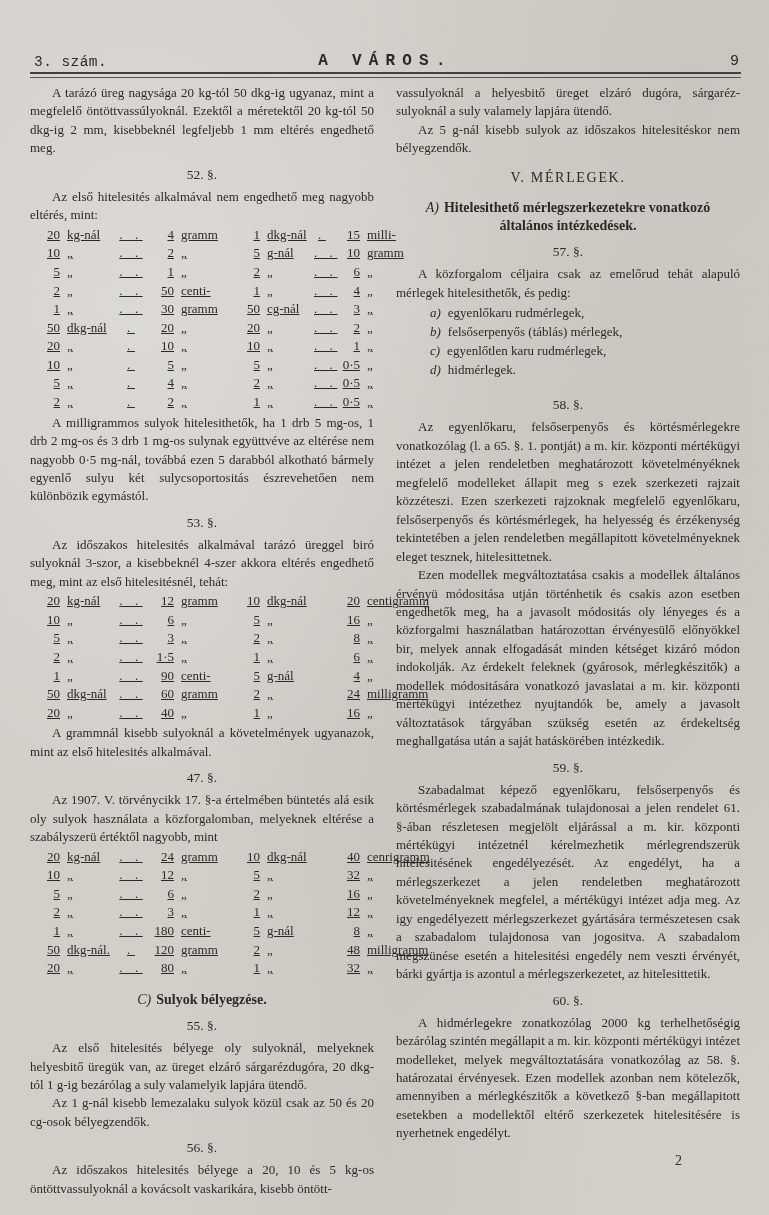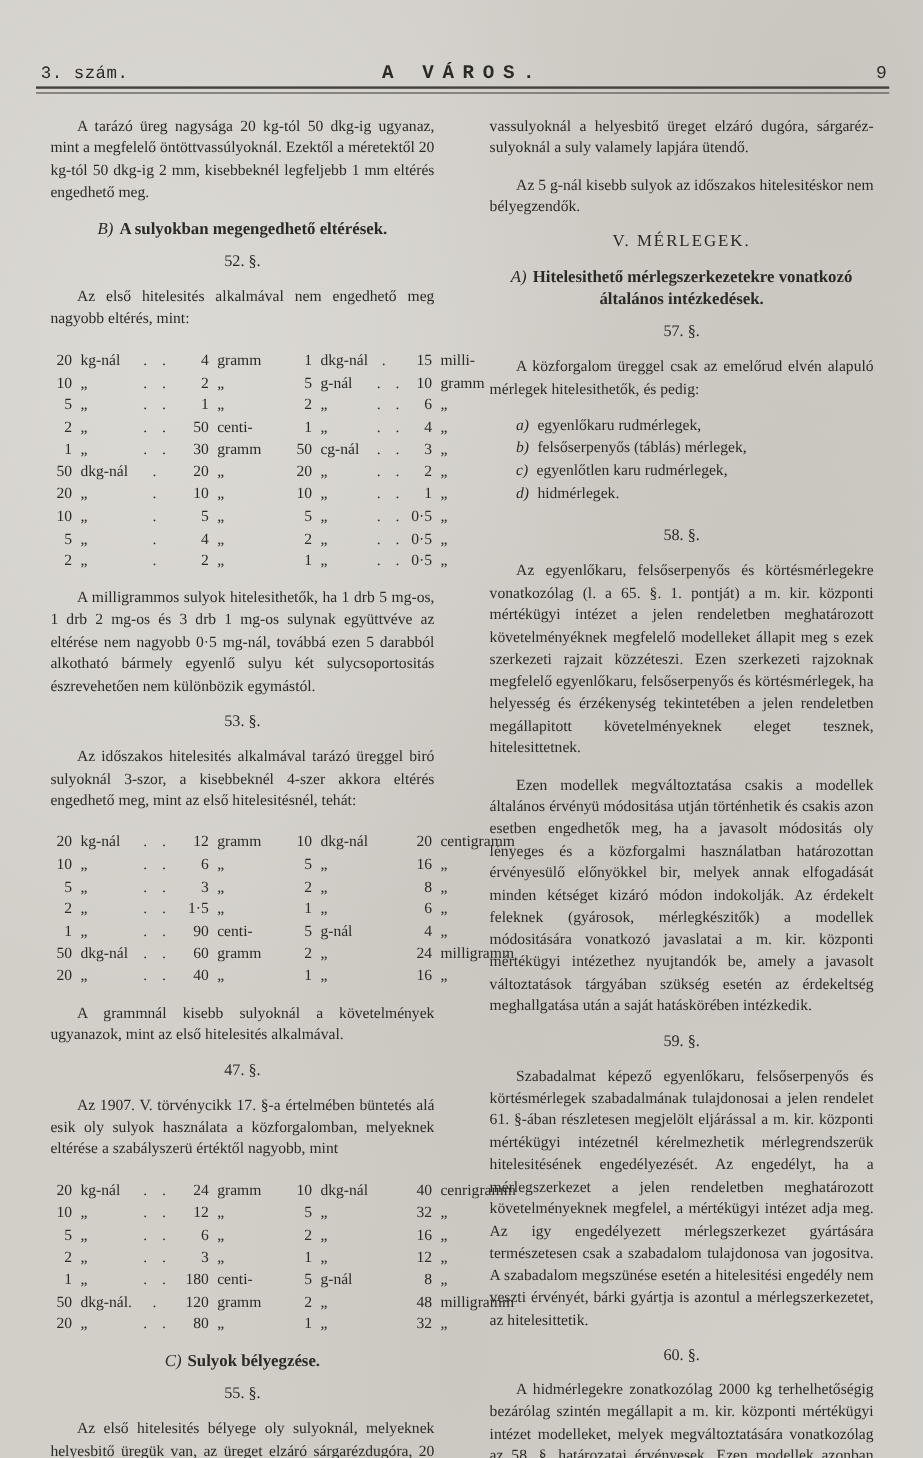--- a/index.html
+++ b/index.html
@@ -29,32 +29,32 @@
   .rule{
     position:absolute;top:72px;left:30px;right:28px;height:3px;
     border-top:2px solid #43413d;border-bottom:1px solid #55524d;
   }
   .columns{
     position:absolute;top:84px;left:30px;right:28px;bottom:0;
     display:flex;gap:22px;
   }
   .col{width:344px;flex:0 0 344px;}
   p{
-    margin:12px;font-size:13px;line-height:1.42;text-align:justify;
+    margin:0;font-size:13px;line-height:1.42;text-align:justify;
     text-justify:inter-word;
   }
   p.ind{text-indent:1.7em;}
   .snum{text-align:center;font-size:13.5px;margin:9px 0 5px;}
   .subhead{
     text-align:center;font-weight:bold;font-size:14px;line-height:1.3;
     margin:13px 6px 6px;
   }
   .hletter{font-style:italic;font-weight:normal;margin-right:5px;}
   .vhead{text-align:center;font-size:14px;letter-spacing:.12em;margin:12px 0 2px;}
-  .ttable{margin:16px 0 2px;}
+  .ttable{margin:1px 0 2px;text-decoration:underline;}
   .trow{
     display:grid;
     grid-template-columns:30px 58px 26px 30px 56px 30px 54px 16px 30px auto;
     font-size:13px;line-height:18.6px;
   }
   .trow .c{white-space:nowrap;}
   .trow .q,.trow .v{text-align:right;}
   .trow .u,.trow .u2,.trow .u3{text-align:left;padding-left:7px;}
   .trow .d{text-align:center;letter-spacing:.35em;}
   ul.opt{list-style:none;margin:2px 0 18px 0;padding:0 0 0 34px;}
@@ -72,23 +72,20 @@
     <span class="paper-title">A VÁROS.</span>
     <span class="pageno">9</span>
   </div>
   <div class="rule"></div>
 
   <div class="columns">
 
     <div class="col">
       <p class="ind">A tarázó üreg nagysága 20 kg-tól 50 dkg-ig ugyanaz, mint a megfelelő öntöttvassúlyoknál. Ezektől a méretektől 20 kg-tól 50 dkg-ig 2 mm, kisebbeknél legfeljebb 1 mm eltérés engedhető meg.</p>
 
-      <div class="subhead">
-        <span class="hletter">B)</span><span>A sulyokban megengedhető eltérések.</span>
-      </div>
 
       <div class="snum">52. §.</div>
       <p class="ind">Az első hitelesités alkalmával nem engedhető meg nagyobb eltérés, mint:</p>
 
       <div class="ttable">
 
           <div class="trow">
             <span class="c q">20</span>
             <span class="c u">kg-nál</span>
             <span class="c d">. .</span>
@@ -433,21 +430,21 @@
       <p>vassulyoknál a helyesbitő üreget elzáró dugóra, sárgaréz-sulyoknál a suly valamely lapjára ütendő.</p>
       <p class="ind">Az 5 g-nál kisebb sulyok az időszakos hitelesitéskor nem bélyegzendők.</p>
 
       <div class="vhead">V. MÉRLEGEK.</div>
 
       <div class="subhead">
         <span class="hletter">A)</span><span>Hitelesithető mérlegszerkezetekre vonatkozó általános intézkedések.</span>
       </div>
 
       <div class="snum">57. §.</div>
-      <p class="ind">A közforgalom üreggel csak az emelőrud elvén alapuló mérlegek hitelesithetők, és pedig:</p>
+      <p class="ind">A közforgalom céljaira csak az emelőrud tehát alapuló mérlegek hitelesithetők, és pedig:</p>
 
       <ul class="opt">
 
           <li>
             <span class="hletter">a)</span><span>egyenlőkaru rudmérlegek,</span>
           </li>
 
           <li>
             <span class="hletter">b)</span><span>felsőserpenyős (táblás) mérlegek,</span>
           </li>

